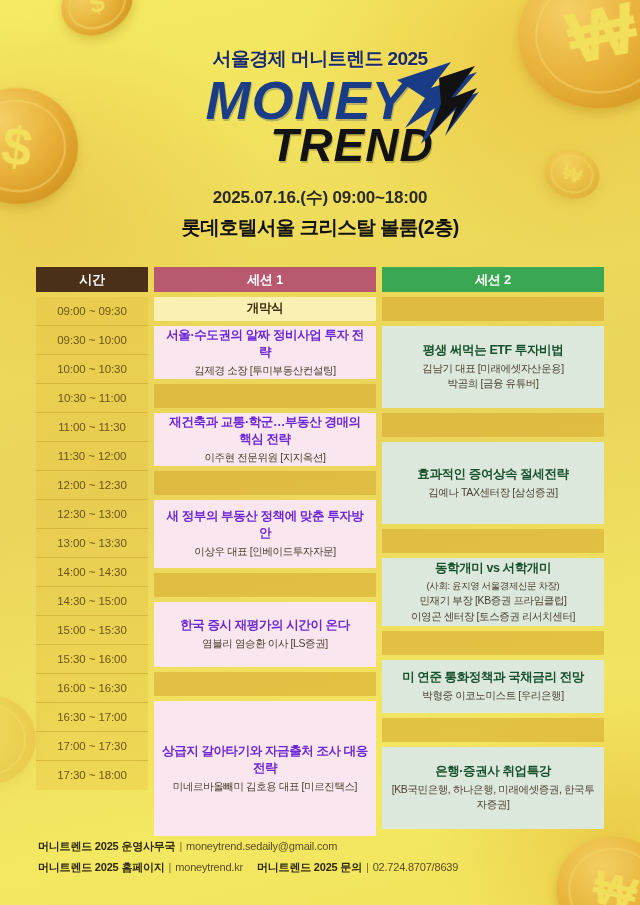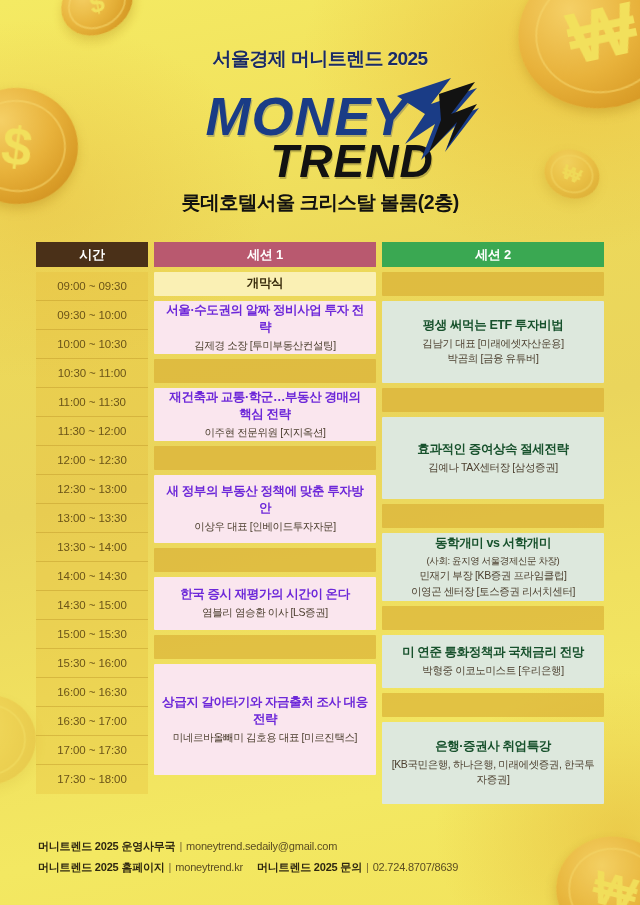--- a/index.html
+++ b/index.html
@@ -48,21 +48,21 @@
   #coin-br       { right: -34px; bottom: -40px; width: 118px; height: 108px; transform: rotate(14deg); font-size: 46px; opacity: .85; }
   #coin-bl       { left: -60px; bottom: 120px; width: 96px; height: 90px; transform: rotate(-10deg); font-size: 38px; opacity: .30; }
 
   
   #header { position: relative; z-index: 5; padding-top: 46px; text-align: center; }
   #kicker {
     font-size: 19px; font-weight: 900; color: #1a2b66;
     letter-spacing: -0.6px;
     text-shadow: 0 1px 0 rgba(255,255,255,.25);
   }
-  #logo-wrap { position: relative; display: inline-block; margin-top: 18px; }
+  #logo-wrap { position: relative; display: inline-block; margin-top: 2px; }
   #logo-money {
     font-size: 54px; font-weight: 900; font-style: italic;
     color: #1a3c86; letter-spacing: 1px; line-height: .98;
     text-shadow: 1px 2px 0 rgba(20,40,110,.25);
     padding-right: 26px;
   }
   #logo-trend {
     font-size: 46px; font-weight: 900; font-style: italic;
     color: #121212; letter-spacing: 1px; line-height: .98;
     margin-top: -4px; padding-left: 64px;
@@ -168,39 +168,39 @@
   <div id="header">
     <div id="kicker">서울경제 머니트렌드 2025</div>
     <div id="logo-wrap">
       <div id="logo-money">MONEY</div>
       <div id="logo-trend">TREND</div>
       <svg id="logo-swoosh" viewBox="0 0 96 104" aria-hidden="true">
         <path d="M6 22 L60 4 L40 30 L86 14 L58 46 L88 34 L54 78 L64 52 L30 86 L44 50 L14 70 L34 40 Z" fill="#1a3c86"></path>
         <path d="M48 20 L84 8 L60 40 L86 30 L56 74 L66 48 L38 78 L50 46 Z" fill="#121212"></path>
       </svg>
     </div>
+    <div id="event-date">2025.07.16.(수) 09:00~18:00</div>
     <div id="event-venue">롯데호텔서울 크리스탈 볼룸(2층)</div>
   </div>
 
   <div id="schedule">
     <div class="col-head" id="head-time">시간</div>
     <div class="col-head" id="head-sess1">세션 1</div>
     <div class="col-head" id="head-sess2">세션 2</div>
 
     <div class="col" id="time-col">
         <div class="time-cell">09:00 ~ 09:30</div>
         <div class="time-cell">09:30 ~ 10:00</div>
         <div class="time-cell">10:00 ~ 10:30</div>
         <div class="time-cell">10:30 ~ 11:00</div>
         <div class="time-cell">11:00 ~ 11:30</div>
         <div class="time-cell">11:30 ~ 12:00</div>
         <div class="time-cell">12:00 ~ 12:30</div>
         <div class="time-cell">12:30 ~ 13:00</div>
         <div class="time-cell">13:00 ~ 13:30</div>
-        <div class="time-cell">13:30 ~ 14:00</div>
         <div class="time-cell">14:00 ~ 14:30</div>
         <div class="time-cell">14:30 ~ 15:00</div>
         <div class="time-cell">15:00 ~ 15:30</div>
         <div class="time-cell">15:30 ~ 16:00</div>
         <div class="time-cell">16:00 ~ 16:30</div>
         <div class="time-cell">16:30 ~ 17:00</div>
         <div class="time-cell">17:00 ~ 17:30</div>
         <div class="time-cell">17:30 ~ 18:00</div>
       </div>
     <div class="col col-gapped" id="sess1-col">
@@ -215,26 +215,26 @@
         <div class="block s1" style="height: 53px;">
           <div class="b-title">재건축과 교통·학군…부동산 경매의 핵심 전략</div>
           <div class="b-sub">이주현 전문위원 [지지옥션]</div>
         </div>
         <div class="block empty" style="height: 24px;"></div>
         <div class="block s1" style="height: 68px;">
           <div class="b-title">새 정부의 부동산 정책에 맞춘 투자방안</div>
           <div class="b-sub">이상우 대표 [인베이드투자자문]</div>
         </div>
         <div class="block empty" style="height: 24px;"></div>
-        <div class="block s1" style="height: 53px; align-items: center;">
+        <div class="block s1" style="height: 65px; align-items: center;">
           <div class="b-title">한국 증시 재평가의 시간이 온다</div>
           <div class="b-sub">염블리 염승환 이사 [LS증권]</div>
         </div>
         <div class="block empty" style="height: 24px;"></div>
-        <div class="block s1" style="height: 111px;">
+        <div class="block s1" style="height: 135px;">
           <div class="b-title">상급지 갈아타기와 자금출처 조사 대응 전략</div>
           <div class="b-sub">미네르바올빼미 김호용 대표 [미르진택스]</div>
         </div>
       </div>
     <div class="col col-gapped" id="sess2-col">
         <div class="block empty" style="height: 24px;"></div>
         <div class="block s2" style="height: 82px;">
           <div class="b-title">평생 써먹는 ETF 투자비법</div>
           <div class="b-sub">김남기 대표 [미래에셋자산운용]</div>
           <div class="b-sub">박곰희 [금융 유튜버]</div>

